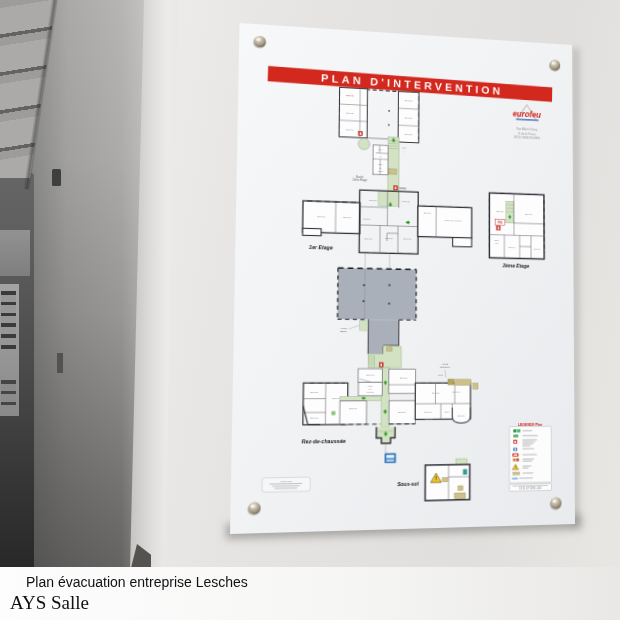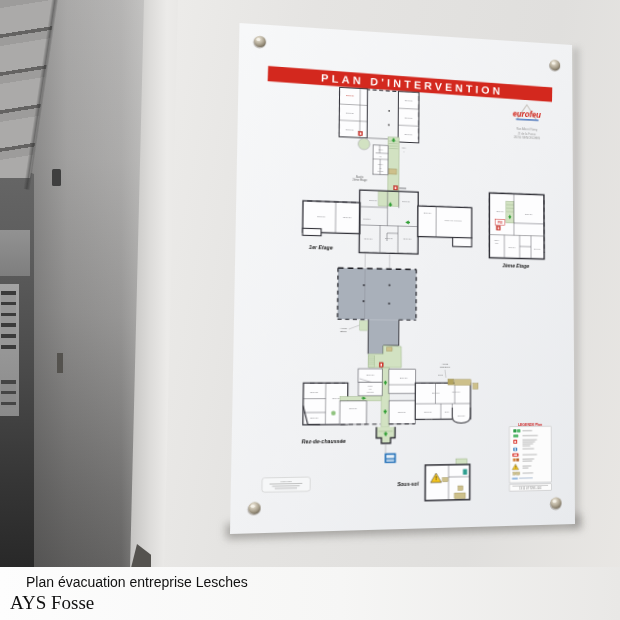--- a/index.html
+++ b/index.html
@@ -379,15 +379,15 @@
       <ellipse cx="20.7" cy="474.2" rx="2" ry="1.5" fill="#f6f3ea" opacity="0.9"></ellipse>
       <ellipse cx="319.8" cy="479.5" rx="6.1" ry="5.9" fill="#8a8478" opacity="0.55"></ellipse>
       <circle cx="320.2" cy="478.3" r="5.7" fill="url(#screw)"></circle>
       <ellipse cx="318.59999999999997" cy="476.5" rx="2" ry="1.5" fill="#f6f3ea" opacity="0.9"></ellipse>
     </g>
   </svg>
   </div>
 
   <div id="caption">
     <div class="l1">Plan évacuation entreprise Lesches</div>
-    <div class="l2">AYS Fosse</div>
+    <div class="l2">AYS Salle</div>
   </div>
 </div>
 
 </body></html>

